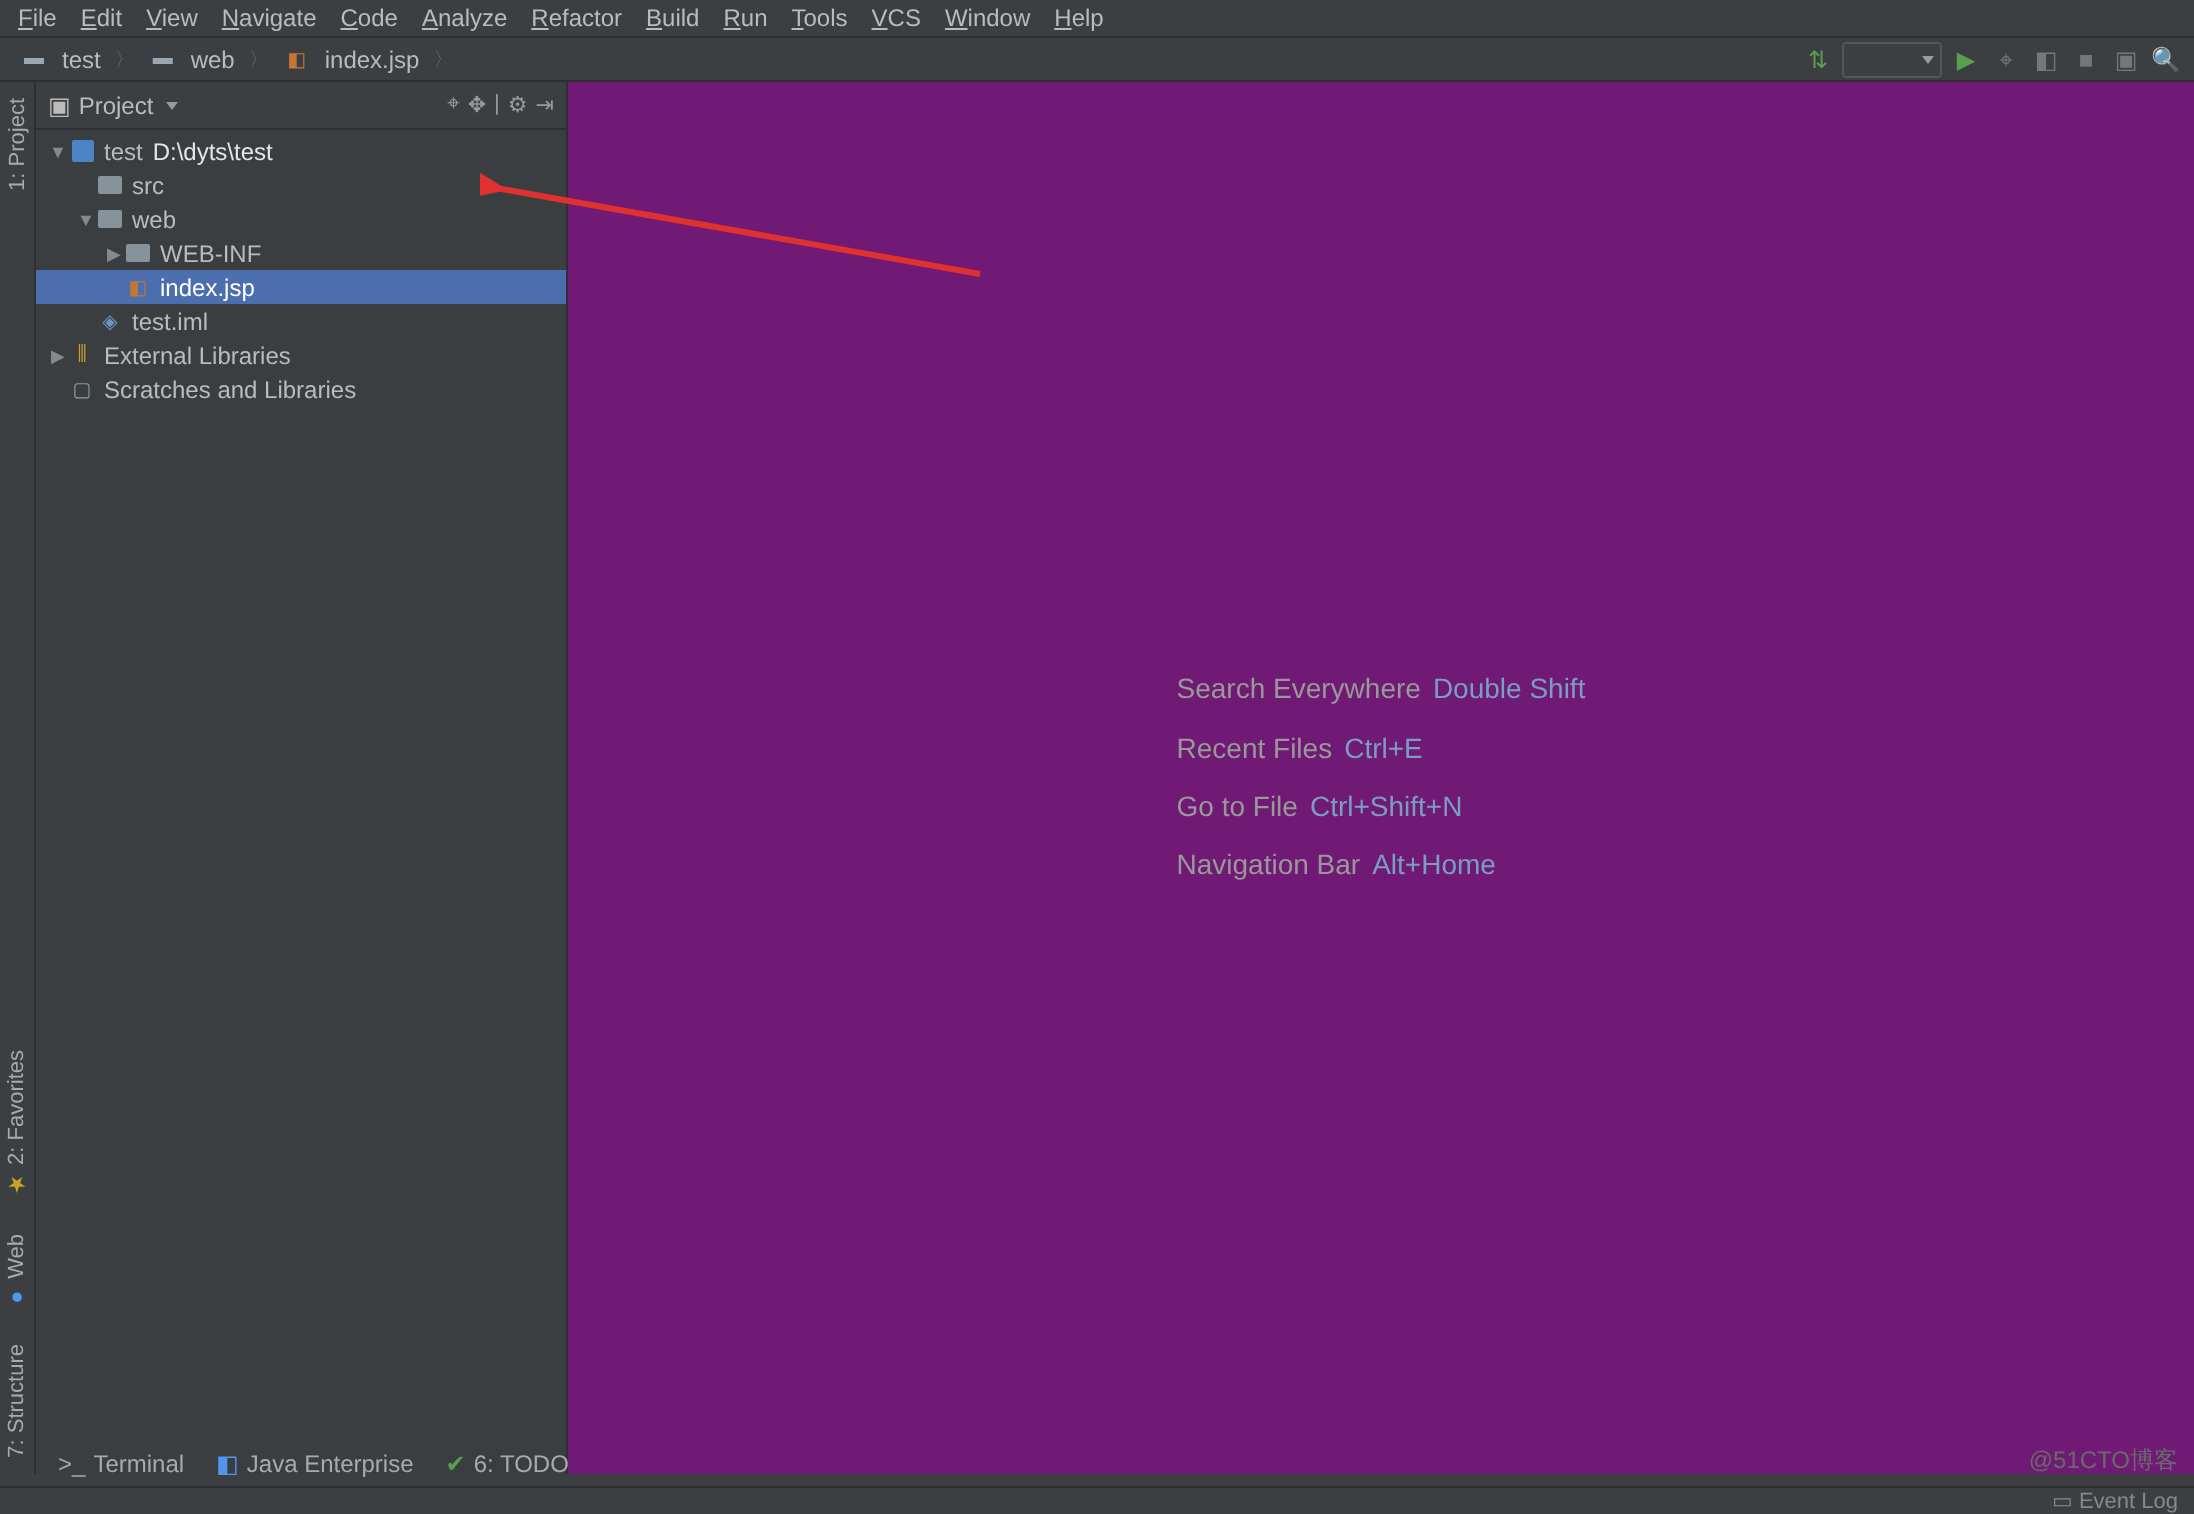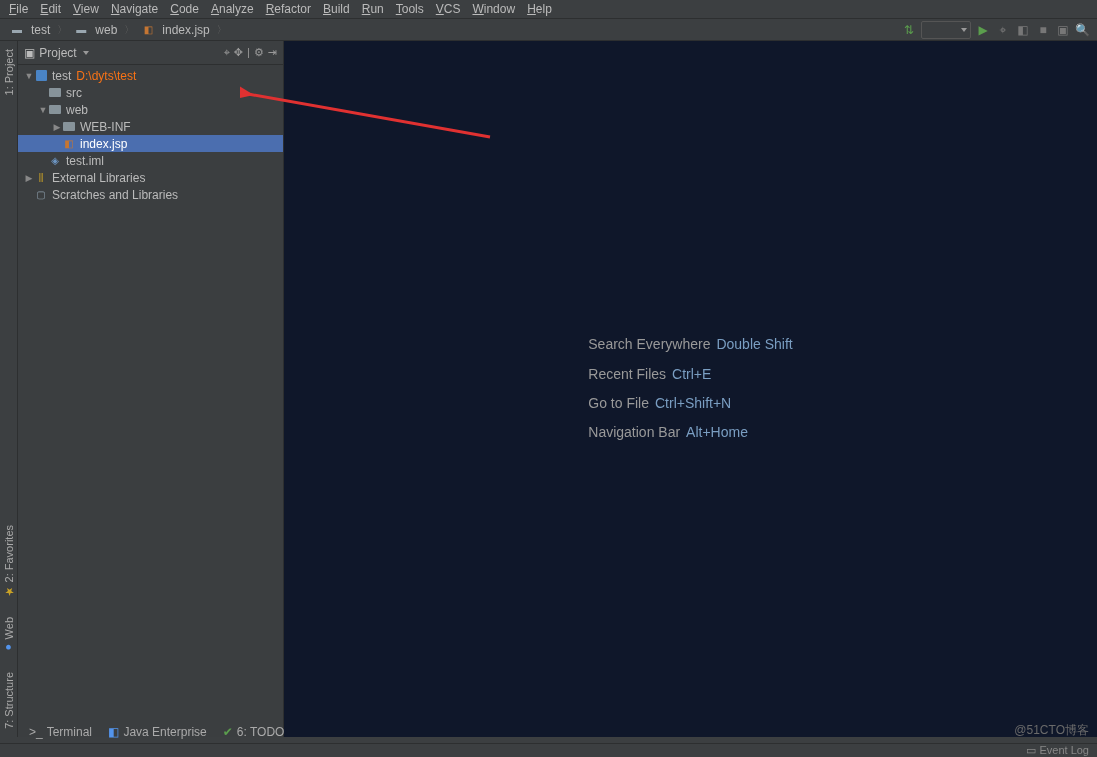--- a/index.html
+++ b/index.html
@@ -27,22 +27,22 @@
 .tree-row { height:17px; display:flex; align-items:center; padding-left:4px; white-space:nowrap; }
 .tree-row.selected { background:#4b6eaf; color:#fff; }
 .arrow { width:10px; display:inline-flex; justify-content:center; color:#888; font-size:9px; }
 .arrow.down::before { content:"▼"; }
 .arrow.right::before { content:"▶"; }
 .arrow.none::before { content:""; }
 .ico { width:14px; height:14px; display:inline-flex; align-items:center; justify-content:center; margin-right:4px; font-size:10px; }
 .folder-ico { background:#87939a; border-radius:1px; width:12px; height:9px; }
 .module-ico { background:#4a84c5; border-radius:1px; width:11px; height:11px; }
 .jsp-ico { color:#c57633; }
-.dim { color:#f97316; margin-left:5px; }
-.editor { flex:1; background:#0f172a; position:relative; display:flex; align-items:center; justify-content:center; }
+.dim { color:#e5e5e5; margin-left:5px; }
+.editor { flex:1; background:#701a75; position:relative; display:flex; align-items:center; justify-content:center; }
 .welcome { text-align:left; font-size:14px; line-height:2.1; color:#999; }
 .welcome .kb { color:#7a9ec2; margin-left:6px; }
 .bottom-tabs { position:absolute; bottom:14px; left:18px; height:22px; display:flex; align-items:center; gap:6px; padding:0 6px; }
 .btab { display:flex; align-items:center; gap:4px; font-size:12px; color:#aaa; padding:2px 5px; }
 .statusbar { position:absolute; bottom:0; left:0; right:0; height:14px; background:#3c3f41; border-top:1px solid #2d2f30; display:flex; align-items:center; justify-content:flex-end; padding:0 8px; font-size:11px; color:#888; }
 .arrow-annotation { position:absolute; left:240px; top:82px; pointer-events:none; }
 .watermark { position:absolute; right:8px; bottom:18px; font-size:12px; color:#6a6a6a; }
 </style>
 </head>
 <body>

